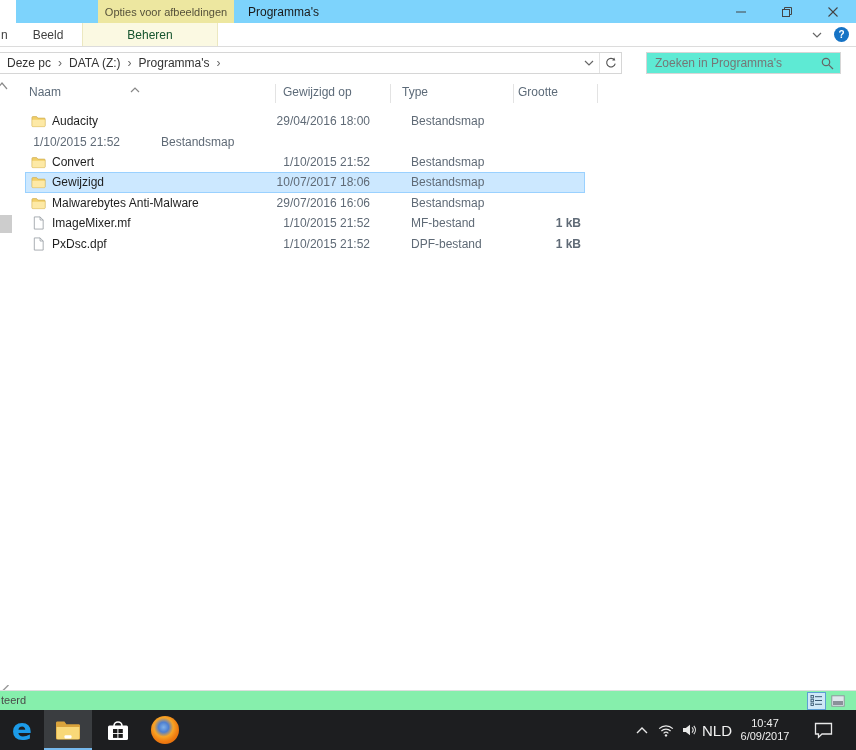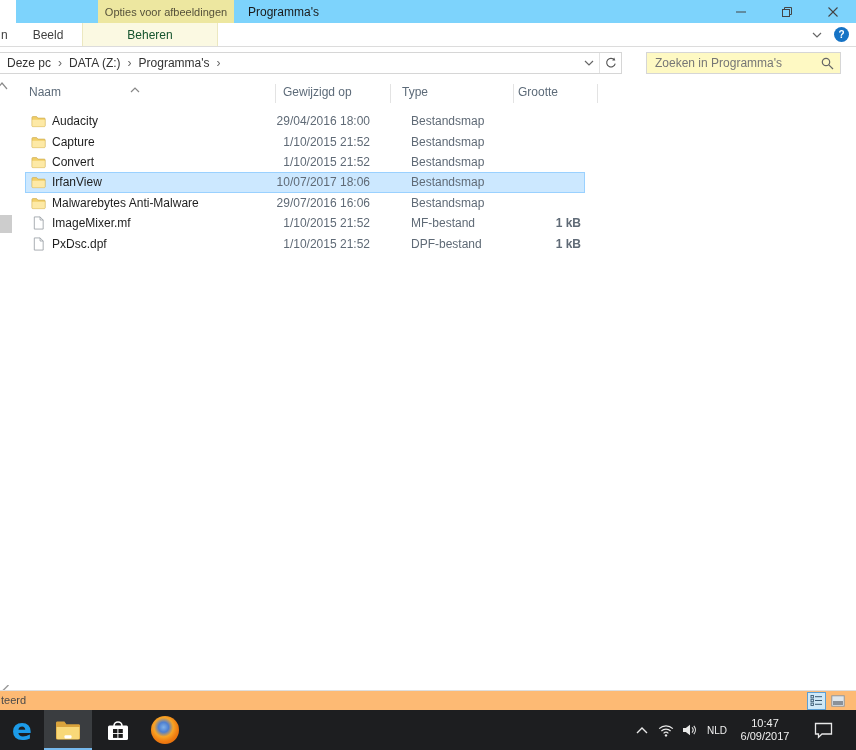--- a/index.html
+++ b/index.html
@@ -29,21 +29,21 @@
   
   .navrow{position:absolute;top:48px;left:0;right:0;height:30px;background:#fff;}
   .addressbar{position:absolute;left:0;top:4px;width:622px;height:22px;border:1px solid #d6d6d6;border-left:none;
               box-sizing:border-box;display:flex;align-items:center;background:#fff;}
   .crumbs{flex:1;display:flex;align-items:center;font-size:12px;color:#333;padding-left:2px;}
   .crumb{padding:0 5px;white-space:nowrap;}
   .crumb-sep{color:#666;padding:0 2px;font-size:12px;}
   .addr-btn{width:21px;height:20px;display:flex;align-items:center;justify-content:center;}
   .addr-btn.refresh{border-left:1px solid #e3e3e3;}
   .searchbox{position:absolute;left:646px;top:4px;width:195px;height:22px;border:1px solid #d6d6d6;
-             box-sizing:border-box;display:flex;align-items:center;background:#fef9c3;}
+             box-sizing:border-box;display:flex;align-items:center;background:#5eead4;}
   .search-placeholder{flex:1;font-size:12px;color:#767676;padding-left:8px;white-space:nowrap;overflow:hidden;}
   .search-icon-slot{width:26px;display:flex;align-items:center;justify-content:center;}
 
   
   .content{position:absolute;top:78px;left:0;right:0;height:612px;background:#fff;}
   .col-label{position:absolute;top:7px;font-size:12px;color:#5d6b79;white-space:nowrap;}
   .col-naam{left:29px}.col-gewijzigd{left:283px}.col-type{left:402px}.col-grootte{left:518px}
   .col-sep{position:absolute;top:6px;height:19px;width:1px;background:#e3e3e3;}
   .sep1{left:275px}.sep2{left:390px}.sep3{left:513px}.sep4{left:597px}
   .sort-chevron{position:absolute;left:130px;top:1px;}
@@ -57,42 +57,42 @@
   .cell-date{width:95px;flex:none;text-align:right;}
   .cell-type{width:140px;flex:none;margin-left:41px;}
   .cell-size{flex:1;text-align:right;padding-right:4px;font-weight:bold;}
 
   
   .nav-remnant-top{position:absolute;left:-4px;top:-2px;}
   .nav-scroll-thumb{position:absolute;left:0;top:137px;width:12px;height:18px;background:#cdcdcd;}
   .nav-remnant-bottom{position:absolute;left:0;top:602px;}
 
   
-  .statusbar{position:absolute;left:0;right:0;top:690px;height:20px;background:#fdba74;border-top:1px solid #dedede;box-sizing:border-box;}
+  .statusbar{position:absolute;left:0;right:0;top:690px;height:20px;background:#86efac;border-top:1px solid #dedede;box-sizing:border-box;}
   .status-text{position:absolute;left:1px;top:3px;font-size:11px;color:#4a4a4a;}
   .view-btns{position:absolute;right:9px;top:0;height:19px;display:flex;gap:2px;align-items:center;}
   .view-btn{width:19px;height:18px;display:flex;align-items:center;justify-content:center;box-sizing:border-box;}
   .view-btn.active{background:#cfe8f7;border:1px solid #5c9fd4;}
 
   
   .taskbar{position:absolute;left:0;right:0;top:710px;height:40px;background:#1d1e20;}
   .tb-btn{position:absolute;top:0;height:40px;display:flex;align-items:center;justify-content:center;}
   .tb-edge{left:0;width:44px;}
   .edge-e{font-family:"DejaVu Sans",sans-serif;font-weight:bold;font-size:30px;line-height:30px;color:#1c9be8;}
   .tb-explorer{left:44px;width:48px;background:#3a3d40;}
   .tb-explorer .underline{position:absolute;left:0;right:0;bottom:0;height:2px;background:#76b9ed;}
   .tb-store{left:96px;width:44px;}
   .tb-firefox{left:142px;width:46px;}
   .firefox-globe{width:28px;height:28px;border-radius:50%;
       background:radial-gradient(circle at 45% 40%, #7fb1e8 0%, #4e7fd0 22%, #f7a426 42%, #ef7d12 62%, #d95b00 100%);}
   .tray-item{position:absolute;top:0;height:40px;display:flex;align-items:center;justify-content:center;color:#f0f0f0;}
   .tray-chevron{left:632px;width:20px;}
   .tray-wifi{left:655px;width:22px;}
   .tray-speaker{left:678px;width:22px;}
-  .tray-lang{left:701px;width:32px;font-size:10px;}
+  .tray-lang{left:701px;width:32px;font-size:15px;}
   .tray-clock{left:733px;width:64px;flex-direction:column;font-size:11px;line-height:13px;text-align:center;}
   .tray-action{left:806px;width:34px;}
 </style>
 </head>
 <body>
 
 <svg width="0" height="0" style="position:absolute" aria-hidden="true">
   <defs>
     <symbol id="sym-folder" viewBox="0 0 16 14">
       <path d="M1 3.2 c0-.5.4-.9.9-.9 h4.1 l1.3 1.6 h6.9 c.5 0 .9.4.9.9 v7.3 c0 .5-.4.9-.9.9 H1.9 c-.5 0-.9-.4-.9-.9 Z" fill="#f2cf69" stroke="#c9a94e" stroke-width="0.7"></path>
@@ -273,26 +273,20 @@
                 <use href="#sym-folder" xlink:href="#sym-folder"></use>
               </svg>
       <span class="fname">Audacity</span>
     </div>
     <div class="cell cell-date">29/04/2016 18:00</div>
     <div class="cell cell-type">Bestandsmap</div>
     <div class="cell cell-size"></div>
   </div>
 
   <div class="file-row">
-    <div class="cell cell-name">
-      <svg class="row-icon" width="15" height="14">
-                <use href="#sym-folder" xlink:href="#sym-folder"></use>
-              </svg>
-      <span class="fname">Capture</span>
-    </div>
     <div class="cell cell-date">1/10/2015 21:52</div>
     <div class="cell cell-type">Bestandsmap</div>
     <div class="cell cell-size"></div>
   </div>
 
   <div class="file-row">
     <div class="cell cell-name">
       <svg class="row-icon" width="15" height="14">
                 <use href="#sym-folder" xlink:href="#sym-folder"></use>
               </svg>
@@ -301,21 +295,21 @@
     <div class="cell cell-date">1/10/2015 21:52</div>
     <div class="cell cell-type">Bestandsmap</div>
     <div class="cell cell-size"></div>
   </div>
 
   <div class="file-row selected">
     <div class="cell cell-name">
       <svg class="row-icon" width="15" height="14">
                 <use href="#sym-folder" xlink:href="#sym-folder"></use>
               </svg>
-      <span class="fname">IrfanView</span>
+      <span class="fname">Gewijzigd</span>
     </div>
     <div class="cell cell-date">10/07/2017 18:06</div>
     <div class="cell cell-type">Bestandsmap</div>
     <div class="cell cell-size"></div>
   </div>
 
   <div class="file-row">
     <div class="cell cell-name">
       <svg class="row-icon" width="15" height="14">
                 <use href="#sym-folder" xlink:href="#sym-folder"></use>

